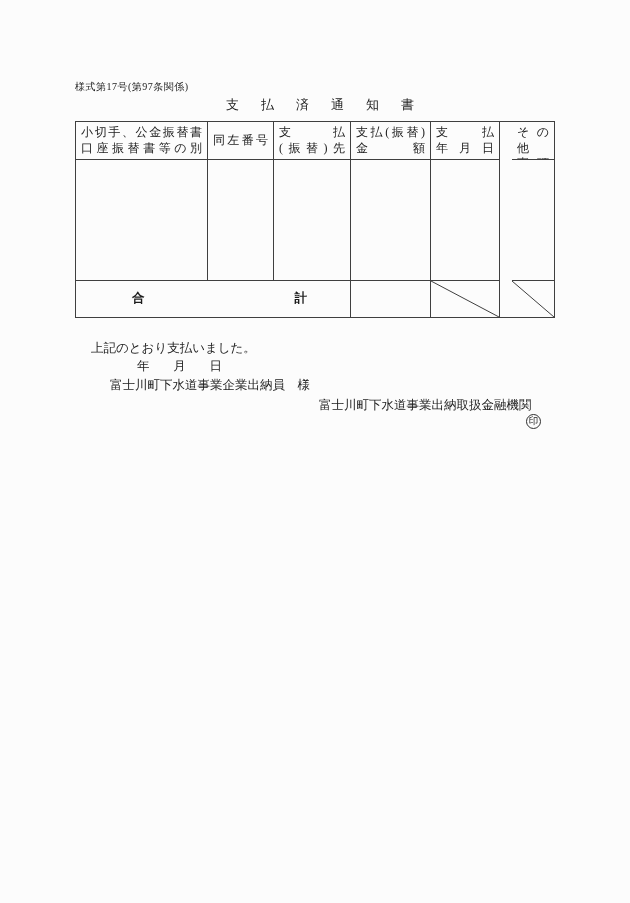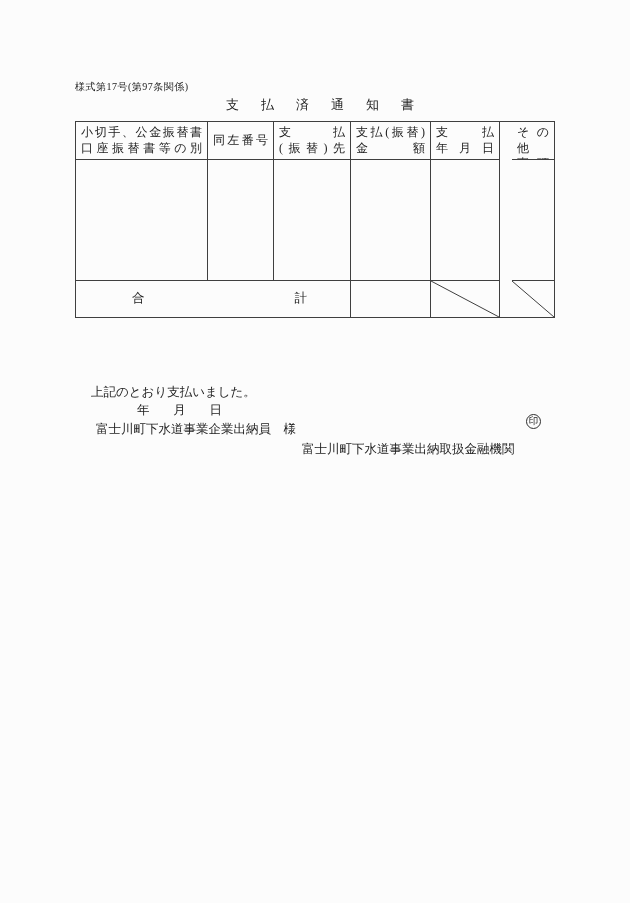--- a/index.html
+++ b/index.html
@@ -65,35 +65,35 @@
   .hcell-center {
     display: flex;
     align-items: center;
     padding-top: 0;
   }
   .total-cell {
     display: flex;
     align-items: center;
     padding: 0 43px 0 56px;
   }
-  .total-cell .jl { font-size: 12.5px; }
+  .total-cell .jl { font-size: 12.5px; font-weight: bold; }
   .diag-cell { padding: 0; }
   .diag-cell svg {
     position: absolute;
     left: 0; top: 0;
     width: 100%; height: 100%;
     display: block;
   }
 
   
-  .closing-line { font-size: 12.5px; white-space: nowrap; margin-top: 44px; }
+  .closing-line { font-size: 12.5px; white-space: nowrap; }
   .paid-statement { left: 91px; top: 340px; }
   .date-line { left: 137px; top: 358px; width: 85px; }
-  .recipient-line { left: 96px; top: 377px; }
-  .bank-line { left: 302px; top: 397px; }
+  .recipient-line { left: 110px; top: 377px; }
+  .bank-line { left: 319px; top: 397px; }
 
   .seal {
     left: 526px; top: 414px;
     width: 15px; height: 15px;
     border: 1px solid #2e2e2e;
     border-radius: 50%;
     display: flex;
     align-items: center;
     justify-content: center;
     font-size: 9.5px;

